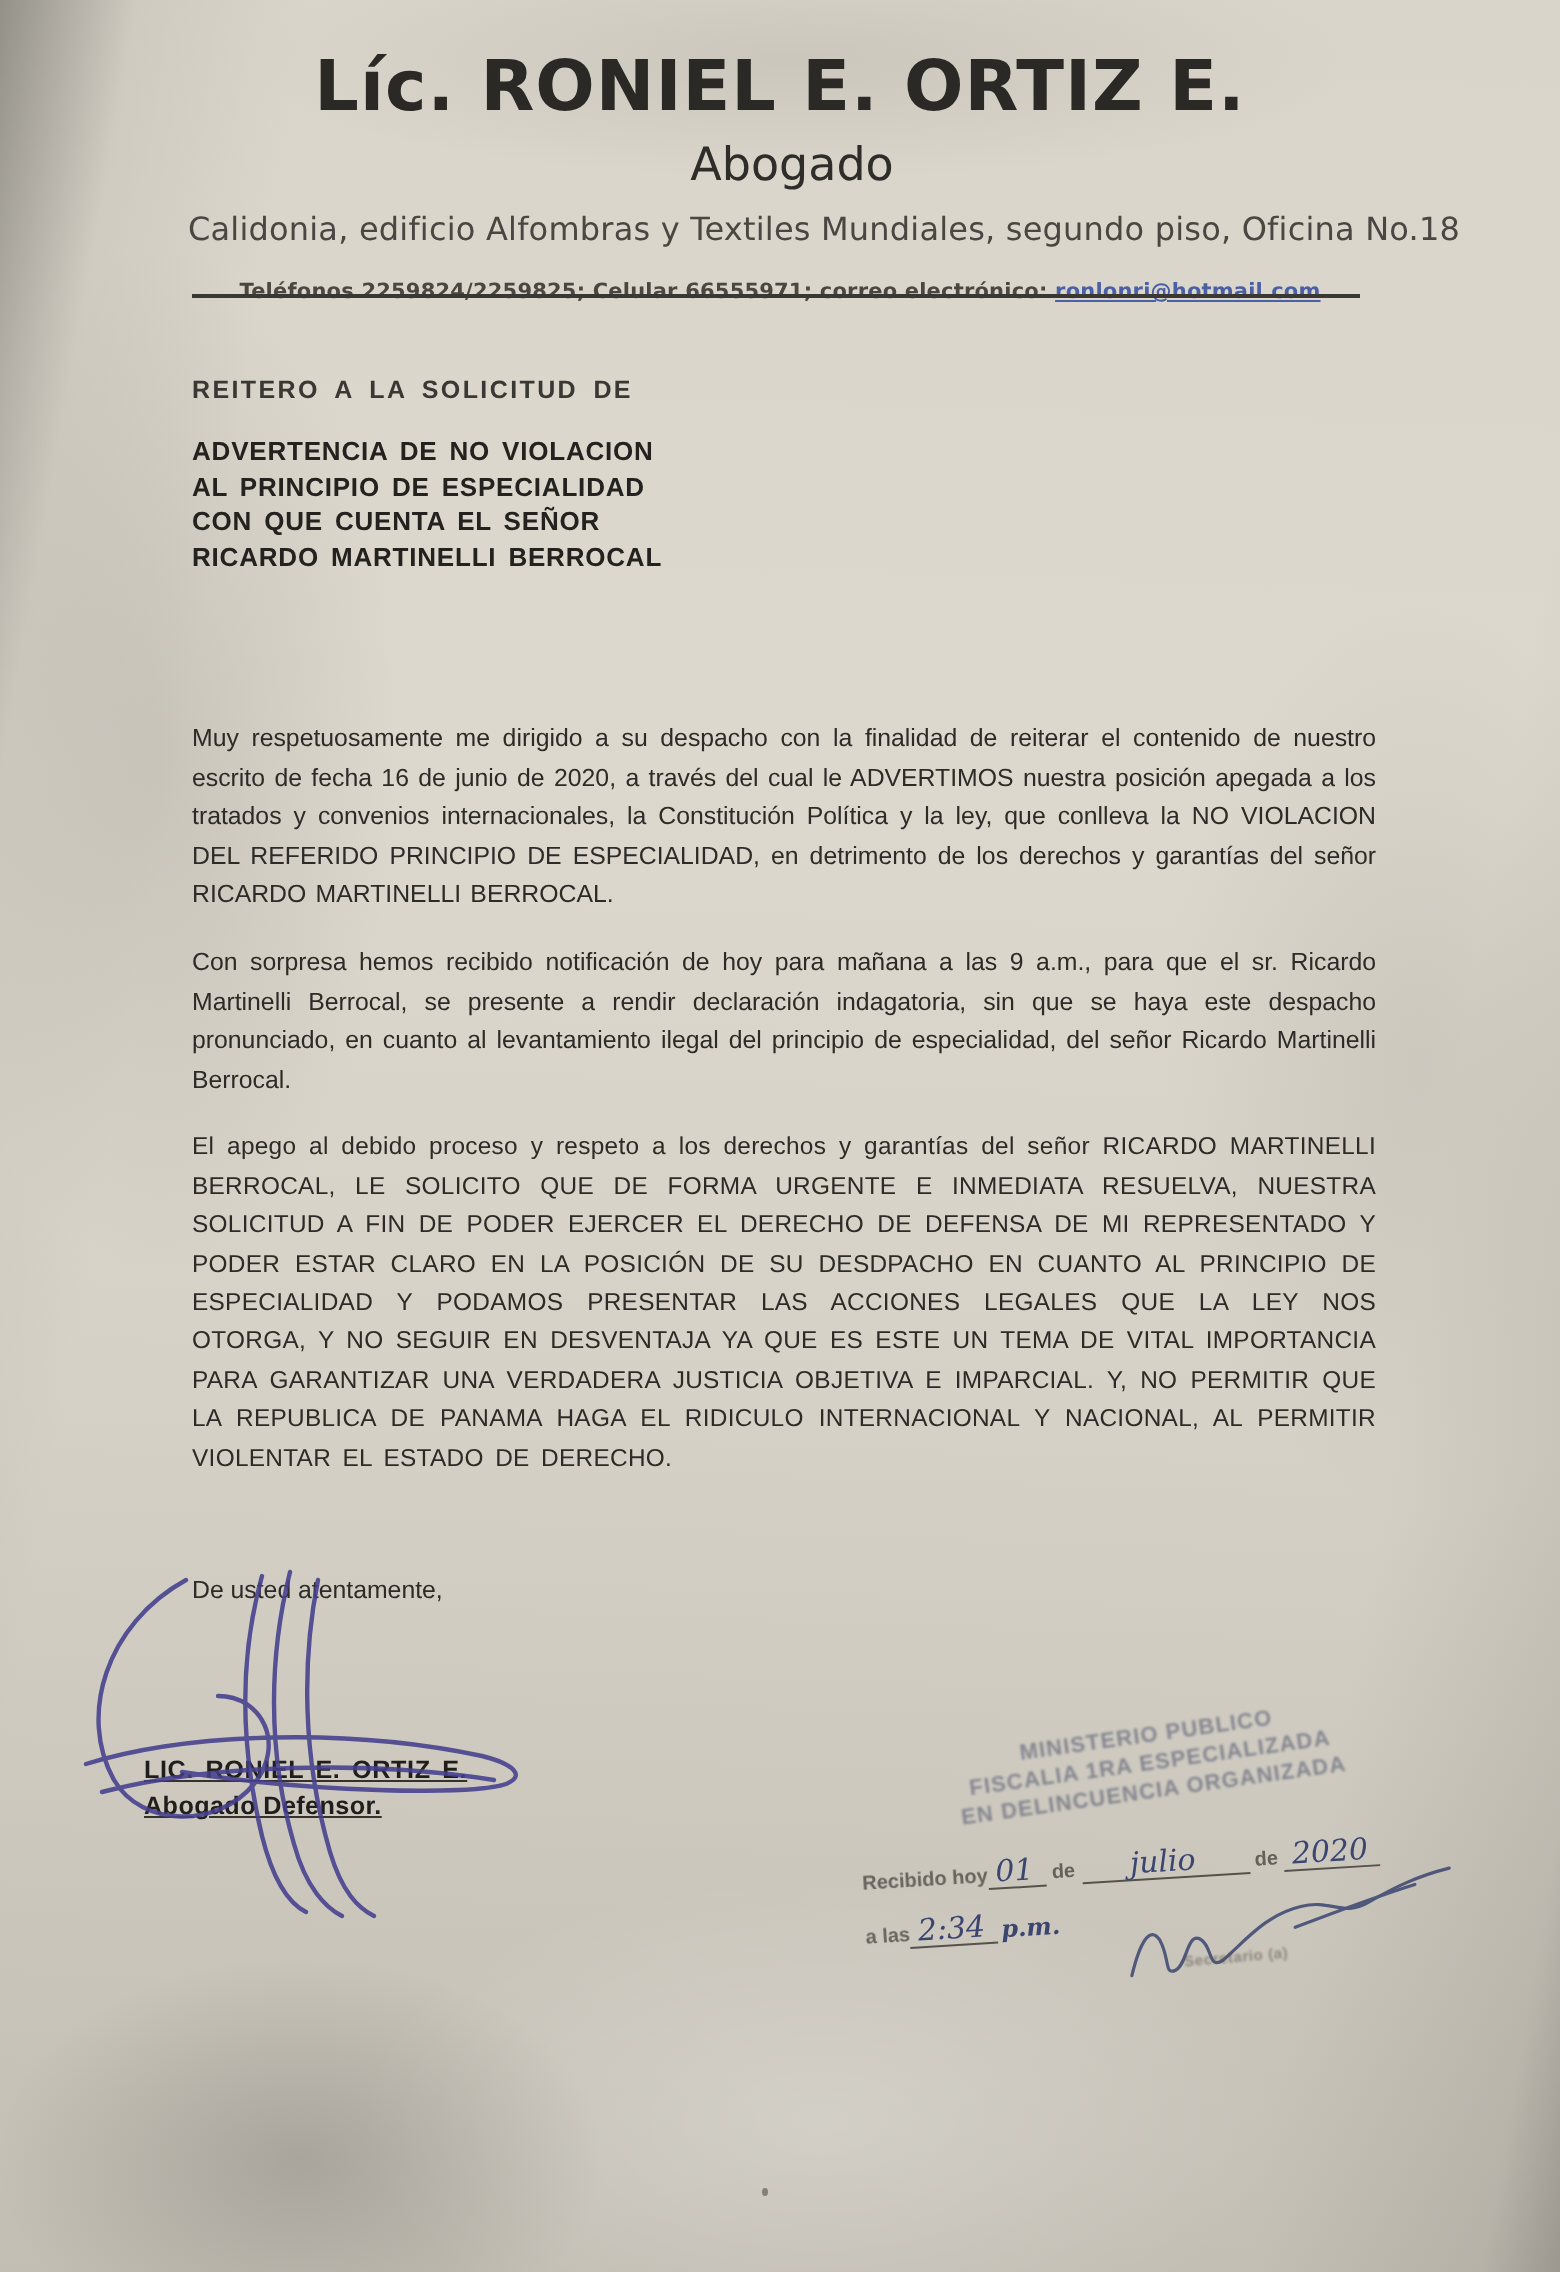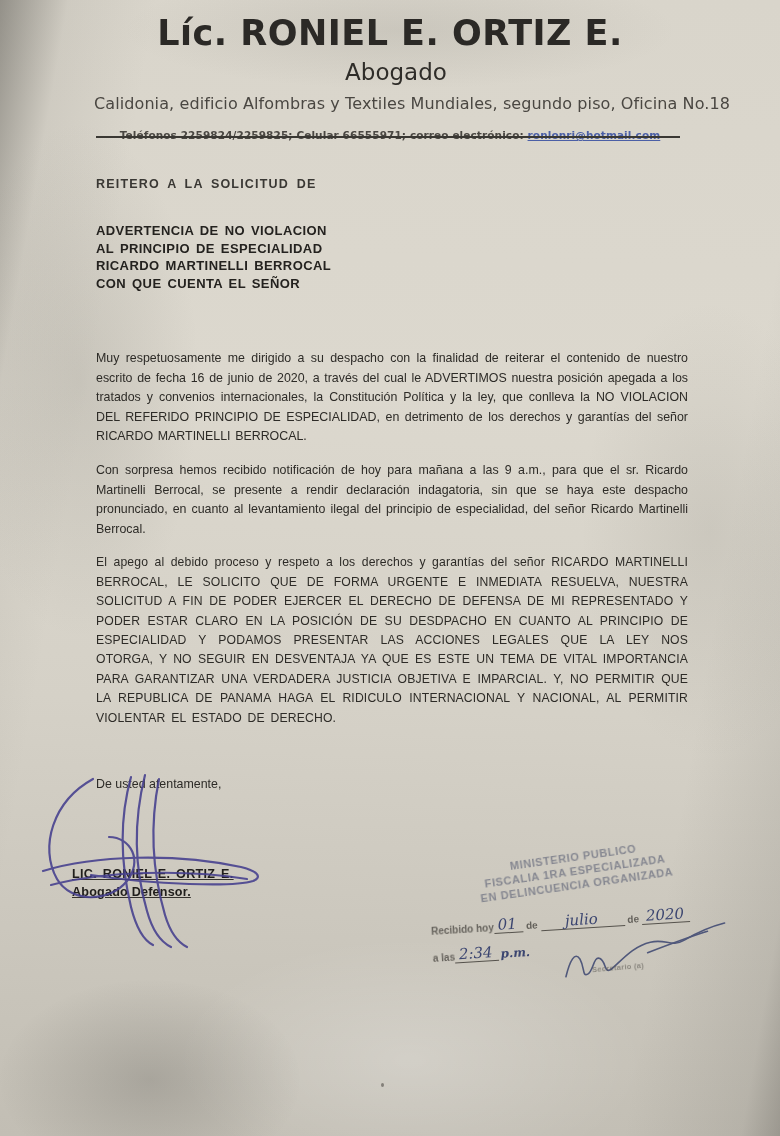--- a/index.html
+++ b/index.html
@@ -45,21 +45,21 @@
   .b3 { left: 180px;  top: 940px;  width: 460px; height: 240px;
         background: radial-gradient(ellipse at center, rgba(255,255,255,0.22), rgba(255,255,255,0) 72%); }
   .b4 { left: 0px;    top: 980px;  width: 300px; height: 200px;
         background: radial-gradient(ellipse at center, rgba(95,93,88,0.28), rgba(95,93,88,0) 72%); }
   .b5 { left: 120px;  top: -30px;  width: 560px; height: 120px;
         background: radial-gradient(ellipse at center, rgba(110,108,100,0.14), rgba(110,108,100,0) 70%); }
 
   
   .content {
     position: absolute;
-    left: 0; top: 5px;
+    left: 0; top: 16px;
     width: 780px;
     height: 970px;
     color: #35322e;
   }
 
   
   .letterhead { position: absolute; left: 0; top: 8px; width: 780px; text-align: center; }
   .lh-name {
     font-family: "DejaVu Sans", sans-serif;
     font-size: 35px;
@@ -102,21 +102,21 @@
     width: 584px; height: 2px;
     background: #3a3833;
   }
 
   
   .subject { position: absolute; left: 96px; top: 172px; width: 470px; }
   .subj-lead {
     font-size: 12.5px; font-weight: 700; color: #3a3834;
     letter-spacing: 1.2px; word-spacing: 3px;
   }
-  .subj-body { margin-top: 31px; }
+  .subj-body { margin-top: 15px; }
   .subj-line {
     font-size: 13px; font-weight: 700; color: #24221f;
     letter-spacing: 0.4px; word-spacing: 2px; line-height: 17.5px;
   }
 
   
   .addressee { position: absolute; left: 96px; top: 296px; width: 590px; }
   .addr-main {
     font-size: 12.5px; font-weight: 700; color: #2a2825;
     letter-spacing: 0.2px; word-spacing: 3px;
@@ -270,22 +270,22 @@
         <span class="lh-mail">ronlonri@hotmail.com</span>
       </div>
     </div>
     <div class="lh-rule"></div>
 
     <div class="subject">
       <div class="subj-lead">REITERO  A  LA   SOLICITUD  DE</div>
       <div class="subj-body">
         <div class="subj-line">ADVERTENCIA  DE NO VIOLACION</div>
         <div class="subj-line">AL PRINCIPIO DE  ESPECIALIDAD</div>
+        <div class="subj-line">CON QUE  CUENTA   EL  SEÑOR</div>
         <div class="subj-line">RICARDO MARTINELLI BERROCAL</div>
-        <div class="subj-line">CON QUE  CUENTA   EL  SEÑOR</div>
       </div>
     </div>
 
 
     <div class="body">
       <div class="para">Muy  respetuosamente  me dirigido a su despacho con la  finalidad de  reiterar  el contenido de nuestro escrito de  fecha 16 de junio de 2020, a través  del cual le  ADVERTIMOS nuestra  posición apegada a los tratados y convenios internacionales, la Constitución Política  y  la ley, que  conlleva la   NO  VIOLACION DEL REFERIDO PRINCIPIO DE  ESPECIALIDAD, en detrimento de los  derechos y garantías  del señor RICARDO MARTINELLI BERROCAL.</div>
       <div class="para">Con sorpresa hemos recibido notificación de hoy para mañana a las  9 a.m., para que el sr. Ricardo Martinelli Berrocal, se presente a  rendir declaración indagatoria, sin que  se haya este  despacho pronunciado, en cuanto al levantamiento ilegal del principio de  especialidad, del señor  Ricardo Martinelli Berrocal.</div>
       <div class="para caps">El apego al debido proceso y  respeto a los derechos  y garantías  del señor RICARDO MARTINELLI BERROCAL, LE  SOLICITO  QUE  DE     FORMA   URGENTE  E  INMEDIATA RESUELVA, NUESTRA SOLICITUD A  FIN  DE PODER  EJERCER  EL DERECHO DE DEFENSA  DE MI  REPRESENTADO Y PODER ESTAR CLARO EN LA POSICIÓN DE  SU DESDPACHO EN CUANTO AL PRINCIPIO DE  ESPECIALIDAD Y PODAMOS PRESENTAR LAS ACCIONES LEGALES QUE LA LEY NOS OTORGA, Y  NO SEGUIR  EN DESVENTAJA   YA QUE ES ESTE UN TEMA   DE VITAL IMPORTANCIA PARA GARANTIZAR UNA VERDADERA JUSTICIA OBJETIVA E IMPARCIAL. Y, NO PERMITIR  QUE  LA REPUBLICA  DE PANAMA HAGA    EL  RIDICULO  INTERNACIONAL  Y  NACIONAL,  AL  PERMITIR  VIOLENTAR  EL  ESTADO DE DERECHO.</div>
     </div>
 

